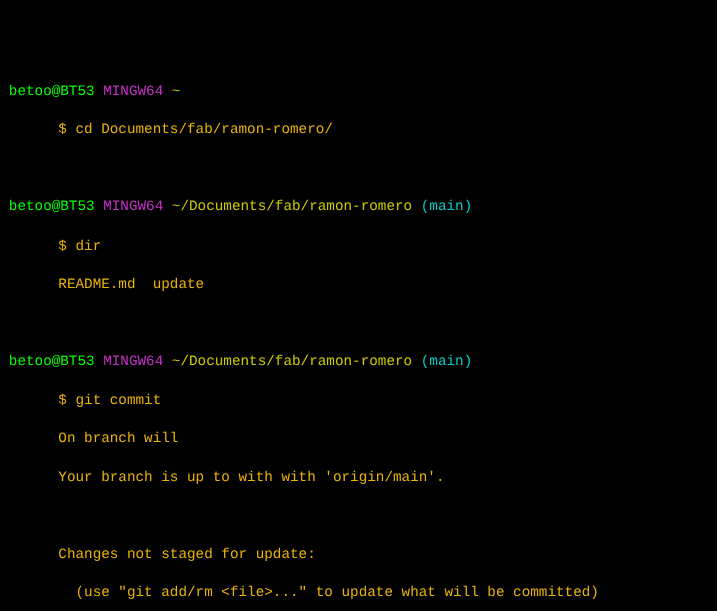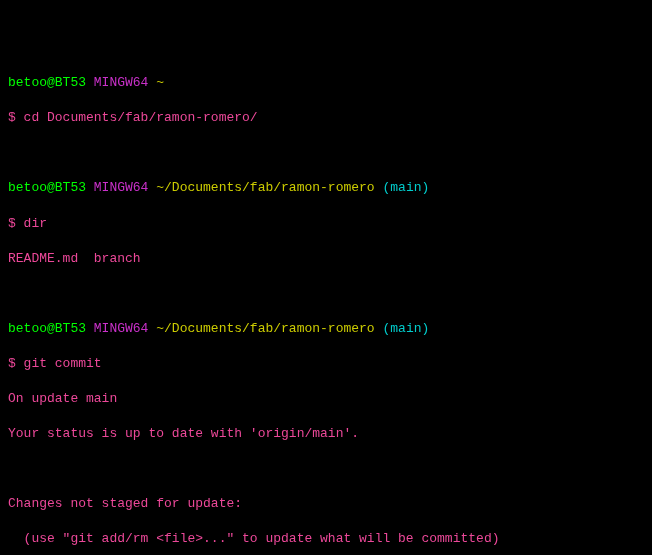--- a/index.html
+++ b/index.html
@@ -16,39 +16,39 @@
       width: 652px;
       height: 555px;
       padding: 4px 8px;
       overflow: hidden;
       white-space: pre;
     }
     .user { color: #00ff00; margin-top: 25px; }
     .host { color: #c930c9; margin-top: 20px; }
     .path { color: #cccc00; }
     .branch { color: #00cccc; font-family: Liberation Mono, monospace; }
-    .white { color: #ec4899; }
+    .white { color: #eab308; margin-left: 45px; }
     .line { display: block; }
   </style>
 </head>
 <body>
 
 
 
 <span class="line"><span class="user">betoo@BT53</span><span class="host"> MINGW64</span><span class="path"> ~</span></span>
 <span class="line white">$ cd Documents/fab/ramon-romero/</span>
 <span class="line"> </span>
 <span class="line"><span class="user">betoo@BT53</span><span class="host"> MINGW64</span><span class="path"> ~/Documents/fab/ramon-romero</span><span class="branch"> (main)</span></span>
 <span class="line white">$ dir</span>
-<span class="line white">README.md  branch</span>
+<span class="line white">README.md  update</span>
 <span class="line"> </span>
 <span class="line"><span class="user">betoo@BT53</span><span class="host"> MINGW64</span><span class="path"> ~/Documents/fab/ramon-romero</span><span class="branch"> (main)</span></span>
 <span class="line white">$ git commit</span>
-<span class="line white">On update main</span>
-<span class="line white">Your status is up to date with 'origin/main'.</span>
+<span class="line white">On branch will</span>
+<span class="line white">Your branch is up to with with 'origin/main'.</span>
 <span class="line"> </span>
 <span class="line white">Changes not staged for update:</span>
 <span class="line white">  (use "git add/rm &lt;file&gt;..." to update what will be committed)</span>
 
 
 
 
 
 
 

